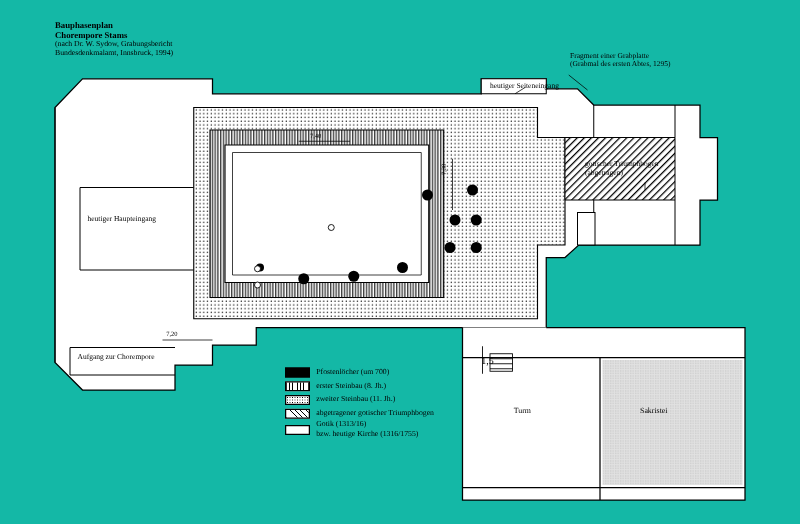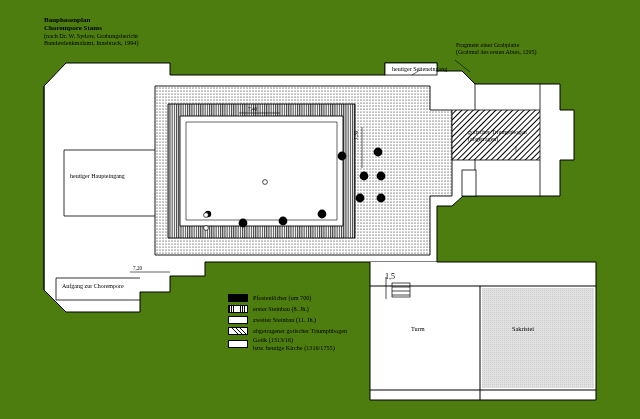--- a/index.html
+++ b/index.html
@@ -4,21 +4,21 @@
 <style>
   html, body {
     margin: 0;
     padding: 0;
     background: #ffffff;
   }
   #page {
     position: relative;
     width: 640px;
     height: 419px;
-    background: #4d7c0f;
+    background: #14b8a6;
     font-family: "Liberation Serif", serif;
     color: #000000;
     overflow: hidden;
   }
   .txt {
     position: absolute;
     white-space: pre;
     line-height: 1.18;
   }
   
@@ -242,21 +242,21 @@
 
   <div class="txt note" style="left:62px; top:283px;"><span>Aufgang zur Chorempore</span></div>
 
   <div class="txt note" style="left:468px; top:129px; width:80px; text-align:left;"><span>gotischer Triumphbogen
 (abgetragen)</span></div>
 
   <div class="txt room-label" style="left:411px; top:325px;"><span>Turm</span></div>
 
   <div class="txt room-label" style="left:512px; top:325px;"><span>Sakristei</span></div>
 
-  <div class="txt" style="left:385px; top:272px; font-size:8px;"><span>1,5</span></div>
+  <div class="txt" style="left:385px; top:284px; font-size:8px;"><span>1,5</span></div>
   <div class="txt" style="left:248px; top:106px; font-size:5.2px;"><span>7,40</span></div>
   <div class="txt" style="left:353px; top:140px; font-size:5.2px; transform:rotate(-90deg); transform-origin:left top;"><span>7,30</span></div>
   <div class="txt" style="left:133px; top:265px; font-size:5.2px;"><span>7,20</span></div>
 
   <div id="legend">
     <div class="row">
       <span class="sw solid"></span>
       <span class="lbl">Pfostenlöcher (um 700)</span>
     </div>
     <div class="row">

